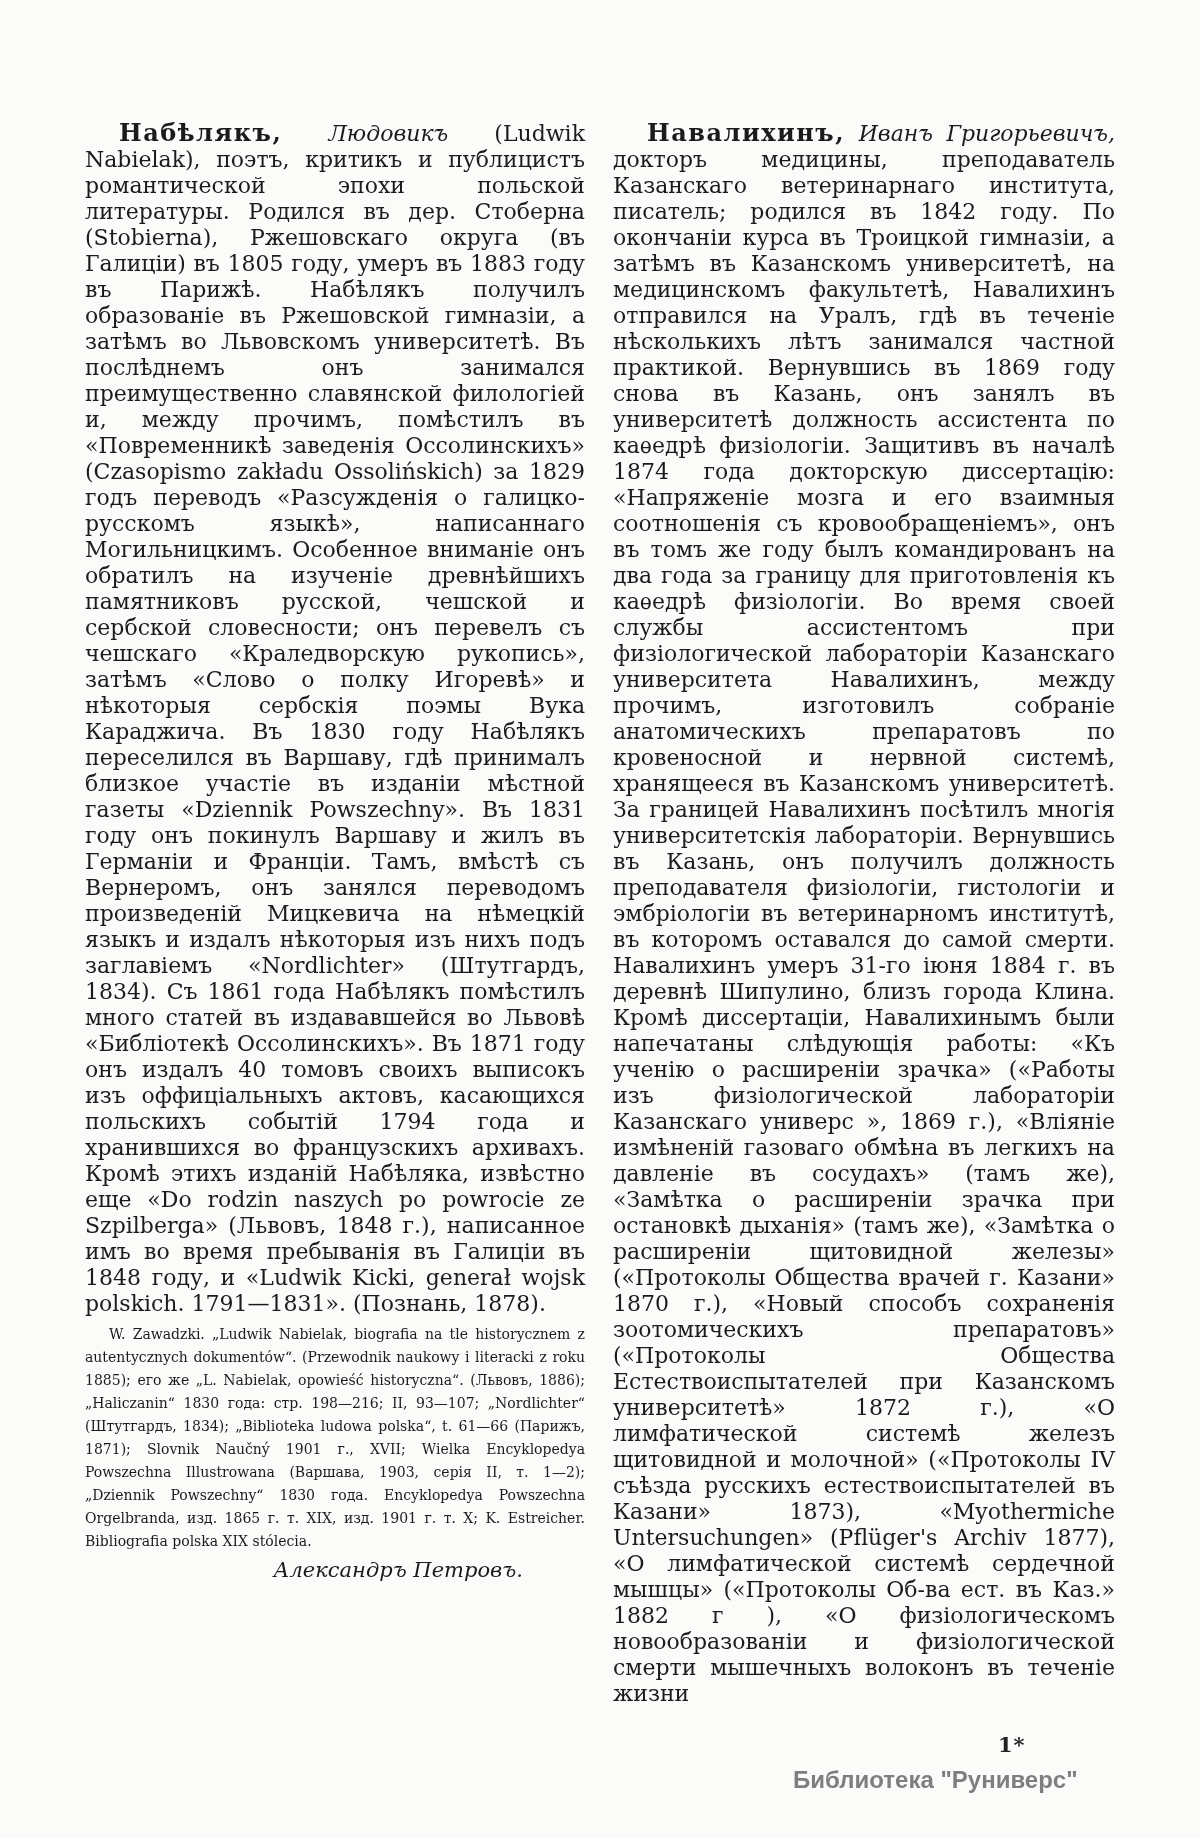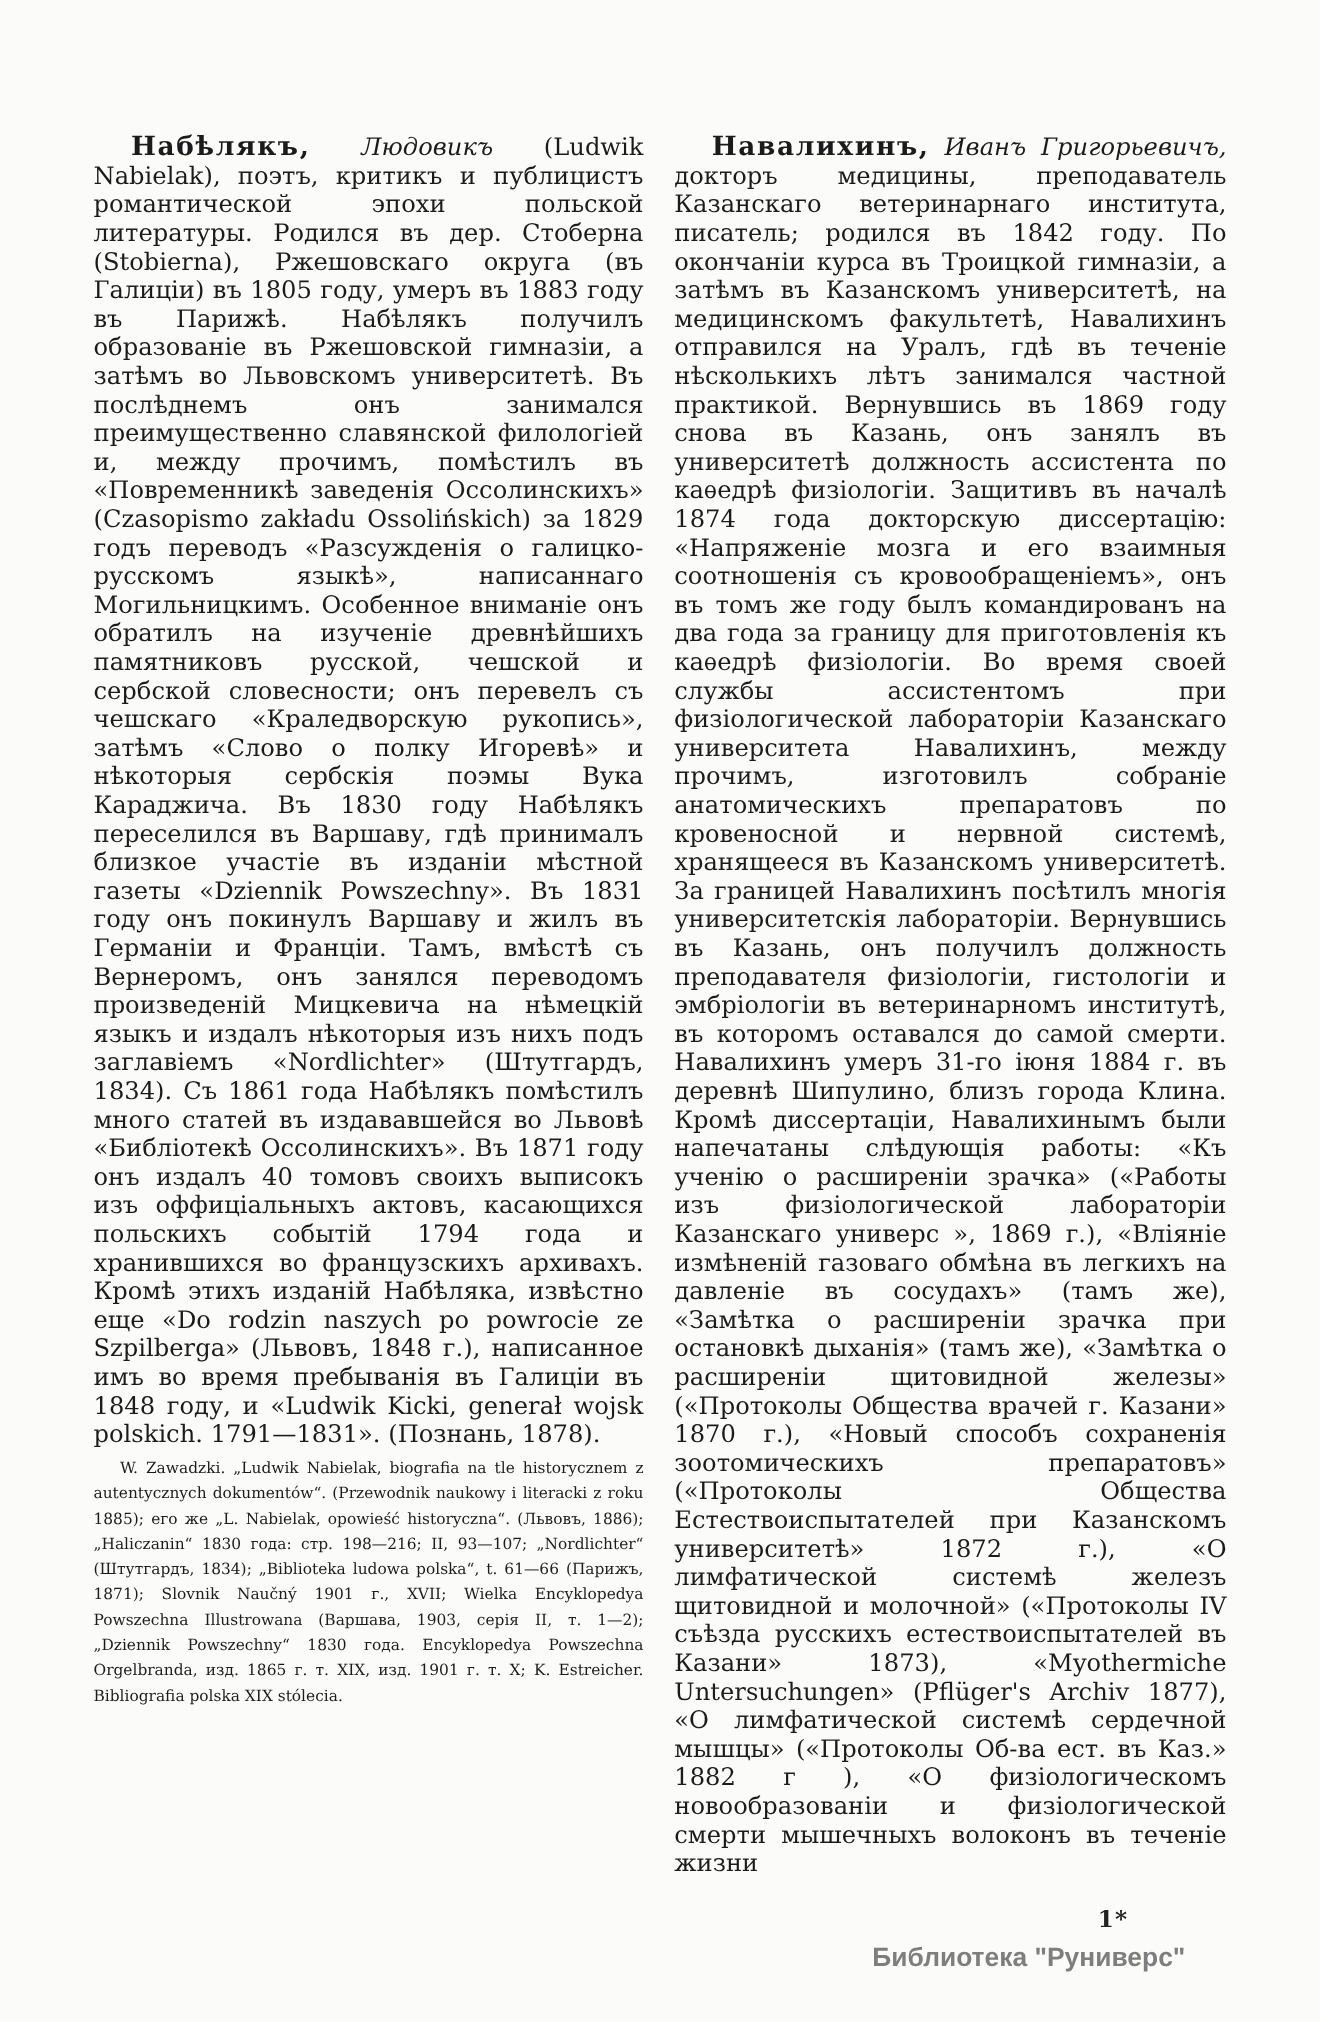--- a/index.html
+++ b/index.html
@@ -78,20 +78,21 @@
 <body>
 
 <div class="page">
 
 
   <div class="content">
 
     <div class="col col-left">
       <p class="lead"><span class="term">Набѣлякъ,</span> <span class="person-name">Людовикъ</span> <span>(Ludwik Nabielak), поэтъ, критикъ и публицистъ романтической эпохи польской литературы. Родился въ дер. Стоберна (Stobierna), Ржешовскаго округа (въ Галиціи) въ 1805 году, умеръ въ 1883 году въ Парижѣ. Набѣлякъ получилъ образованіе въ Ржешовской гимназіи, а затѣмъ во Львовскомъ университетѣ. Въ послѣднемъ онъ занимался преимущественно славянской филологіей и, между прочимъ, помѣстилъ въ «Повременникѣ заведенія Оссолинскихъ» (Czasopismo zakładu Ossolińskich) за 1829 годъ переводъ «Разсужденія о галицко-русскомъ языкѣ», написаннаго Могильницкимъ. Особенное вниманіе онъ обратилъ на изученіе древнѣйшихъ памятниковъ русской, чешской и сербской словесности; онъ перевелъ съ чешскаго «Краледворскую рукопись», затѣмъ «Слово о полку Игоревѣ» и нѣкоторыя сербскія поэмы Вука Караджича. Въ 1830 году Набѣлякъ переселился въ Варшаву, гдѣ принималъ близкое участіе въ изданіи мѣстной газеты «Dziennik Powszechny». Въ 1831 году онъ покинулъ Варшаву и жилъ въ Германіи и Франціи. Тамъ, вмѣстѣ съ Вернеромъ, онъ занялся переводомъ произведеній Мицкевича на нѣмецкій языкъ и издалъ нѣкоторыя изъ нихъ подъ заглавіемъ «Nordlichter» (Штутгардъ, 1834). Съ 1861 года Набѣлякъ помѣстилъ много статей въ издававшейся во Львовѣ «Библіотекѣ Оссолинскихъ». Въ 1871 году онъ издалъ 40 томовъ своихъ выписокъ изъ оффиціальныхъ актовъ, касающихся польскихъ событій 1794 года и хранившихся во французскихъ архивахъ. Кромѣ этихъ изданій Набѣляка, извѣстно еще «Do rodzin naszych po powrocie ze Szpilberga» (Львовъ, 1848 г.), написанное имъ во время пребыванія въ Галиціи въ 1848 году, и «Ludwik Kicki, generał wojsk polskich. 1791—1831». (Познань, 1878).</span></p>
       <p class="biblio">W. Zawadzki. „Ludwik Nabielak, biografia na tle historycznem z autentycznych dokumentów“. (Przewodnik naukowy i literacki z roku 1885); его же „L. Nabielak, opowieść historyczna“. (Львовъ, 1886); „Haliczanin“ 1830 года: стр. 198—216; II, 93—107; „Nordlichter“ (Штутгардъ, 1834); „Biblioteka ludowa polska“, t. 61—66 (Парижъ, 1871); Slovnik Naučný 1901 г., XVII; Wielka Encyklopedya Powszechna Illustrowana (Варшава, 1903, серія II, т. 1—2); „Dziennik Powszechny“ 1830 года. Encyklopedya Powszechna Orgelbranda, изд. 1865 г. т. XIX, изд. 1901 г. т. X; K. Estreicher. Bibliografia polska XIX stólecia.</p>
+      <p class="signature">Александръ Петровъ.</p>
     </div>
 
     <div class="divider"></div>
 
     <div class="col col-right">
       <p class="lead"><span class="term">Навалихинъ,</span> <span class="person-name">Иванъ Григорьевичъ,</span> <span>докторъ медицины, преподаватель Казанскаго ветеринарнаго института, писатель; родился въ 1842 году. По окончаніи курса въ Троицкой гимназіи, а затѣмъ въ Казанскомъ университетѣ, на медицинскомъ факультетѣ, Навалихинъ отправился на Уралъ, гдѣ въ теченіе нѣсколькихъ лѣтъ занимался частной практикой. Вернувшись въ 1869 году снова въ Казань, онъ занялъ въ университетѣ должность ассистента по каѳедрѣ физіологіи. Защитивъ въ началѣ 1874 года докторскую диссертацію: «Напряженіе мозга и его взаимныя соотношенія съ кровообращеніемъ», онъ въ томъ же году былъ командированъ на два года за границу для приготовленія къ каѳедрѣ физіологіи. Во время своей службы ассистентомъ при физіологической лабораторіи Казанскаго университета Навалихинъ, между прочимъ, изготовилъ собраніе анатомическихъ препаратовъ по кровеносной и нервной системѣ, хранящееся въ Казанскомъ университетѣ. За границей Навалихинъ посѣтилъ многія университетскія лабораторіи. Вернувшись въ Казань, онъ получилъ должность преподавателя физіологіи, гистологіи и эмбріологіи въ ветеринарномъ институтѣ, въ которомъ оставался до самой смерти. Навалихинъ умеръ 31-го іюня 1884 г. въ деревнѣ Шипулино, близъ города Клина. Кромѣ диссертаціи, Навалихинымъ были напечатаны слѣдующія работы: «Къ ученію о расширеніи зрачка» («Работы изъ физіологической лабораторіи Казанскаго универс », 1869 г.), «Вліяніе измѣненій газоваго обмѣна въ легкихъ на давленіе въ сосудахъ» (тамъ же), «Замѣтка о расширеніи зрачка при остановкѣ дыханія» (тамъ же), «Замѣтка о расширеніи щитовидной железы» («Протоколы Общества врачей г. Казани» 1870 г.), «Новый способъ сохраненія зоотомическихъ препаратовъ» («Протоколы Общества Естествоиспытателей при Казанскомъ университетѣ» 1872 г.), «О лимфатической системѣ железъ щитовидной и молочной» («Протоколы IV съѣзда русскихъ естествоиспытателей въ Казани» 1873), «Myothermiche Untersuchungen» (Pflüger's Archiv 1877), «О лимфатической системѣ сердечной мышцы» («Протоколы Об-ва ест. въ Каз.» 1882 г ), «О физіологическомъ новообразованіи и физіологической смерти мышечныхъ волоконъ въ теченіе жизни</span></p>
     </div>
 
   </div>
 

